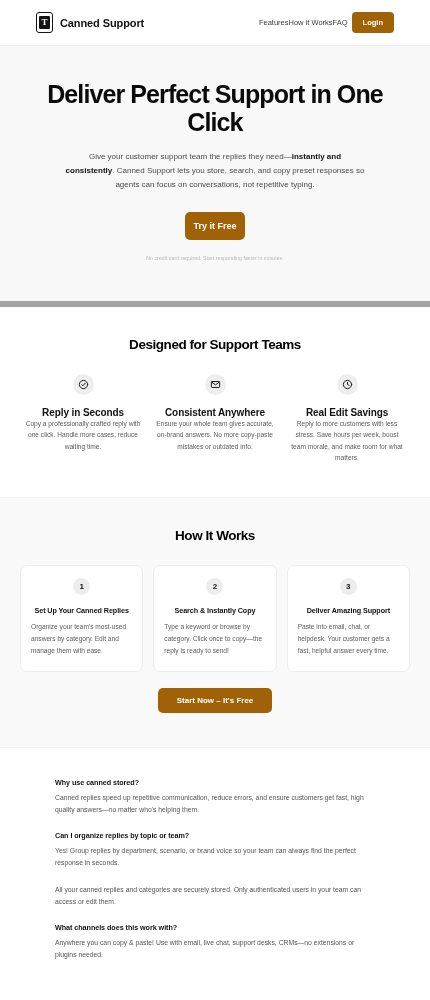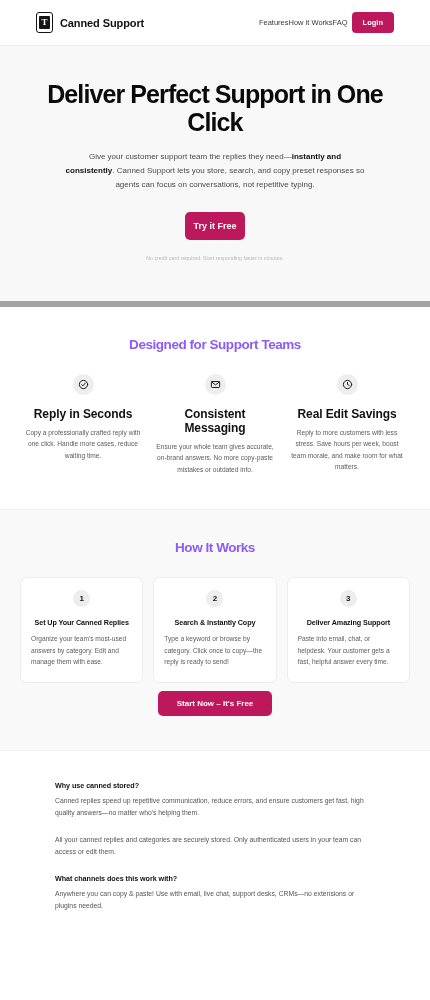--- a/index.html
+++ b/index.html
@@ -49,21 +49,21 @@
     color: #111111;
   }
   .nav { margin-left: auto; display: flex; align-items: center; }
   .nav-link {
     font-size: 7.5px;
     color: #3a3a3a;
     text-decoration: none;
     white-space: nowrap;
   }
   .btn {
-    background: #be185d;
+    background: #a16207;
     color: #ffffff;
     border: none;
     border-radius: 5px;
     font-family: "Liberation Sans", sans-serif;
     font-weight: bold;
     cursor: pointer;
     white-space: nowrap;
   }
   .btn-login { font-size: 7.5px; padding: 6px 11px; border-radius: 4px; margin-left: 4px; }
 
@@ -100,40 +100,40 @@
   }
 
   
   .section { padding: 30px 20px 34px 20px; }
   .section.gray { background: #f9f9f9; border-top: 1px solid #f1f1f1; border-bottom: 1px solid #f1f1f1; }
   .section-title {
     font-size: 13.5px;
     font-weight: bold;
     text-align: center;
     letter-spacing: -0.45px;
-    color: #8b5cf6;
+    color: #000000;
     margin-bottom: 22px;
   }
 
   
   .features { display: flex; gap: 6px; }
   .feature { flex: 1; text-align: center; padding: 0 4px; }
   .icon-circle {
     width: 21px; height: 21px;
     border-radius: 50%;
     background: #eeeeee;
     margin: 0 auto 12px auto;
     display: flex; align-items: center; justify-content: center;
   }
   .icon-circle svg { display: block; }
   .feature h3 {
-    font-size: 12px;
-    font-weight: bold;
-    color: #111111;
-    margin-bottom: 6px;
+    font-size: 10px;
+    font-weight: bold;
+    color: #111111;
+    margin-bottom: 0;
     letter-spacing: -0.1px;
   }
   .feature p {
     font-size: 6.6px;
     line-height: 1.72;
     color: #5c5c5c;
   }
 
   
   .steps { display: flex; gap: 10px; }
@@ -159,21 +159,21 @@
     color: #111111;
     margin-bottom: 6px;
     text-align: center;
     letter-spacing: -0.08px;
   }
   .step-card p {
     font-size: 6.6px;
     line-height: 1.78;
     color: #5c5c5c;
   }
-  .center-cta { text-align: center; margin-top: 8px; }
+  .center-cta { text-align: center; margin-top: 16px; }
   .btn-steps { font-size: 8px; padding: 8px 19px; border-radius: 5px; }
 
   
   .faq-list { max-width: 320px; margin: 0 auto; }
   .faq-item { margin-bottom: 15px; }
   .faq-item:last-child { margin-bottom: 0; }
   .faq-q {
     font-size: 7.2px;
     font-weight: bold;
     color: #111111;
@@ -226,21 +226,21 @@
       <p>Copy a professionally crafted reply with one click. Handle more cases, reduce waiting time.</p>
     </div>
 
     <div class="feature">
       <span class="icon-circle">
         <svg width="11" height="11" viewBox="0 0 24 24" fill="none" stroke="#141414" stroke-width="2.1" stroke-linecap="round" stroke-linejoin="round">
             <rect x="3" y="5.5" width="18" height="13" rx="1.8"></rect>
             <path d="M3.6 6.6l8.4 6.2 8.4-6.2"></path>
           </svg>
       </span>
-      <h3>Consistent Messaging</h3>
+      <h3>Consistent Anywhere</h3>
       <p>Ensure your whole team gives accurate, on-brand answers. No more copy-paste mistakes or outdated info.</p>
     </div>
 
     <div class="feature">
       <span class="icon-circle">
         <svg width="11" height="11" viewBox="0 0 24 24" fill="none" stroke="#141414" stroke-width="2.1" stroke-linecap="round" stroke-linejoin="round">
             <circle cx="12" cy="12" r="9"></circle>
             <path d="M12 7.3V12l3.4 2.1"></path>
           </svg>
       </span>
@@ -280,20 +280,24 @@
 </div>
 
 <div class="section">
   <div class="faq-list">
 
     <div class="faq-item">
       <div class="faq-q">Why use canned stored?</div>
       <div class="faq-a">Canned replies speed up repetitive communication, reduce errors, and ensure customers get fast, high quality answers—no matter who's helping them.</div>
     </div>
 
+    <div class="faq-item">
+      <div class="faq-q">Can I organize replies by topic or team?</div>
+      <div class="faq-a">Yes! Group replies by department, scenario, or brand voice so your team can always find the perfect response in seconds.</div>
+    </div>
 
     <div class="faq-item">
       <div class="faq-a">All your canned replies and categories are securely stored. Only authenticated users in your team can access or edit them.</div>
     </div>
 
     <div class="faq-item">
       <div class="faq-q">What channels does this work with?</div>
       <div class="faq-a">Anywhere you can copy &amp; paste! Use with email, live chat, support desks, CRMs—no extensions or plugins needed.</div>
     </div>
 

